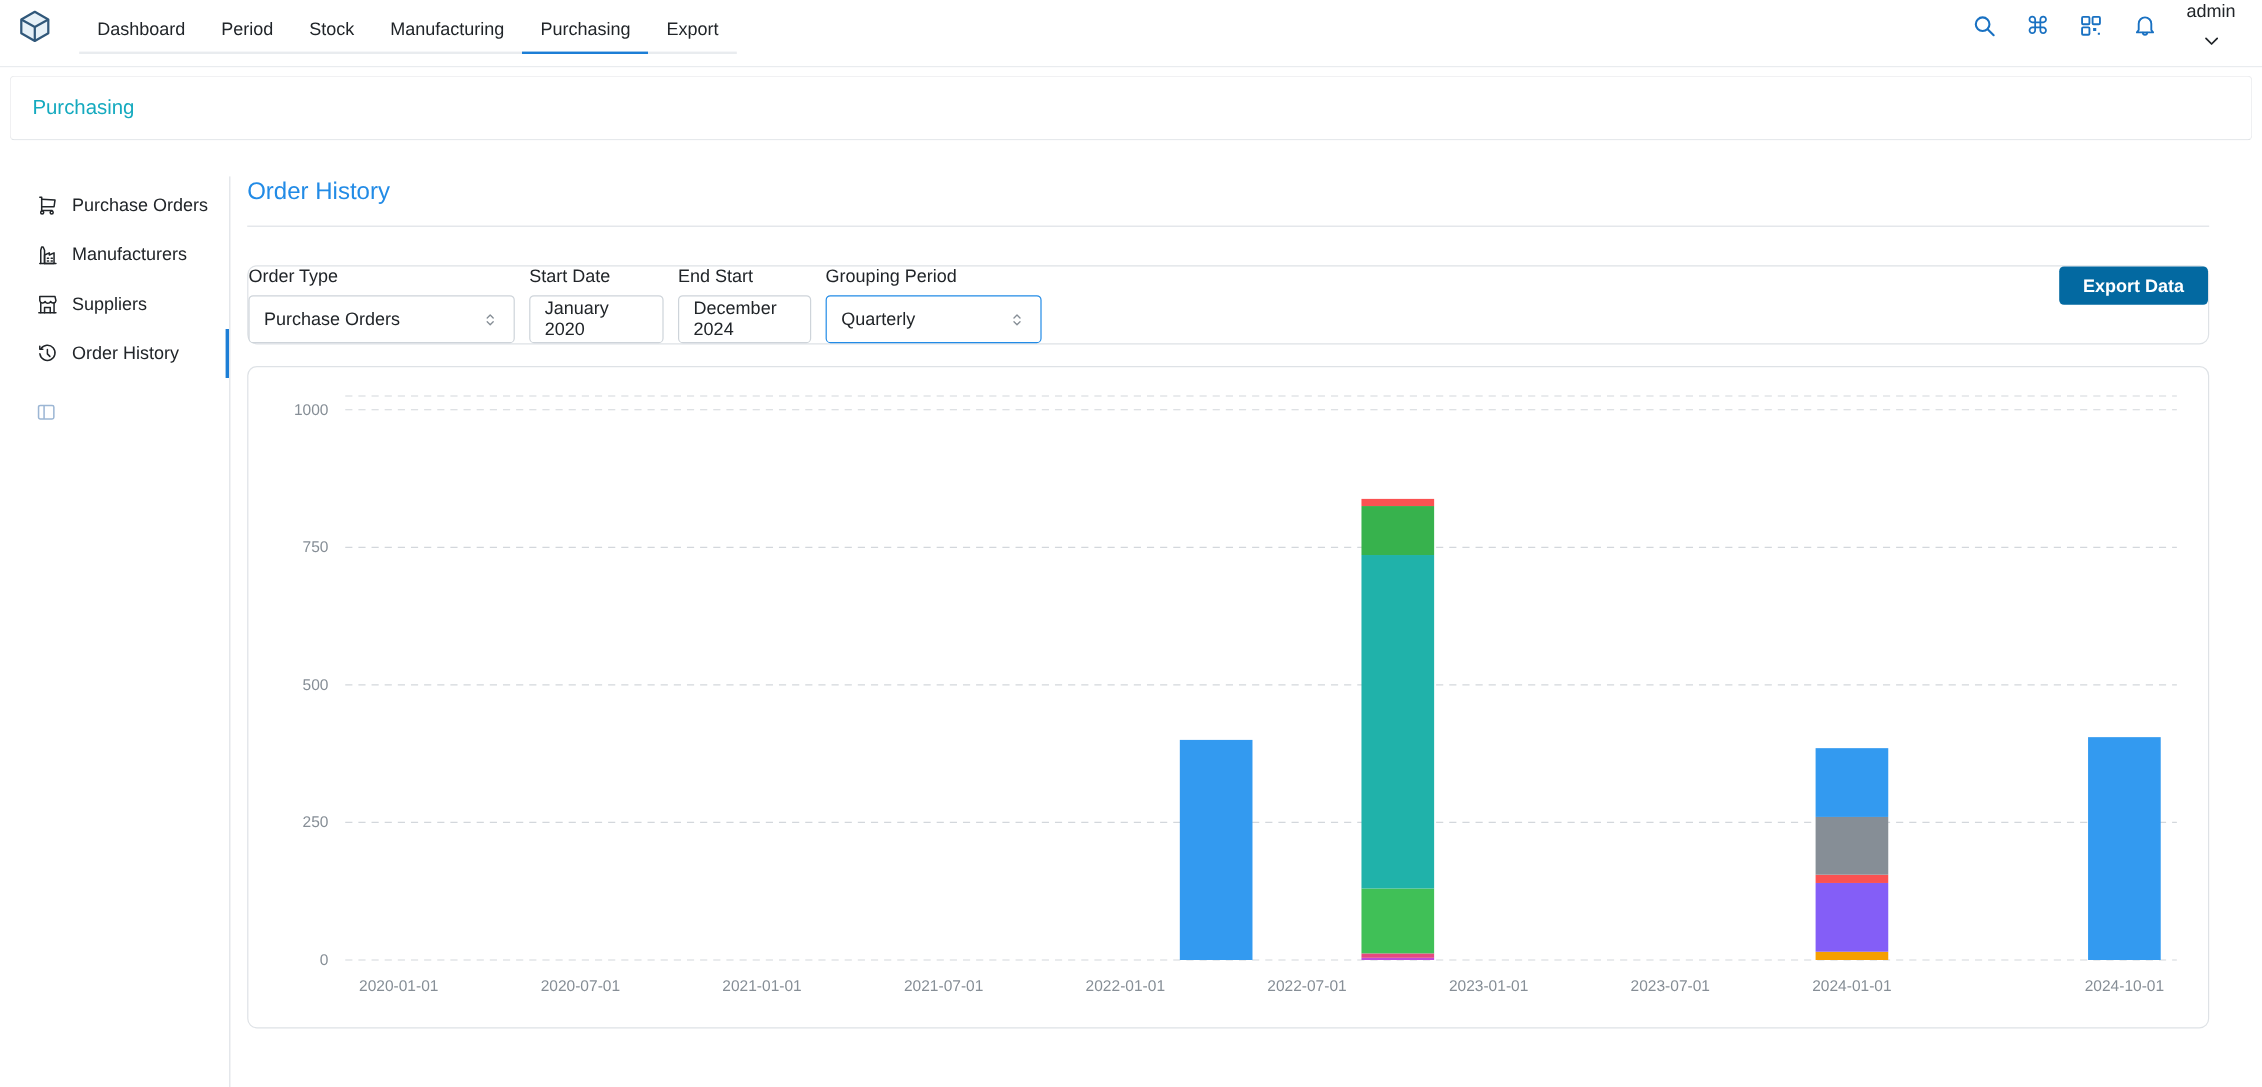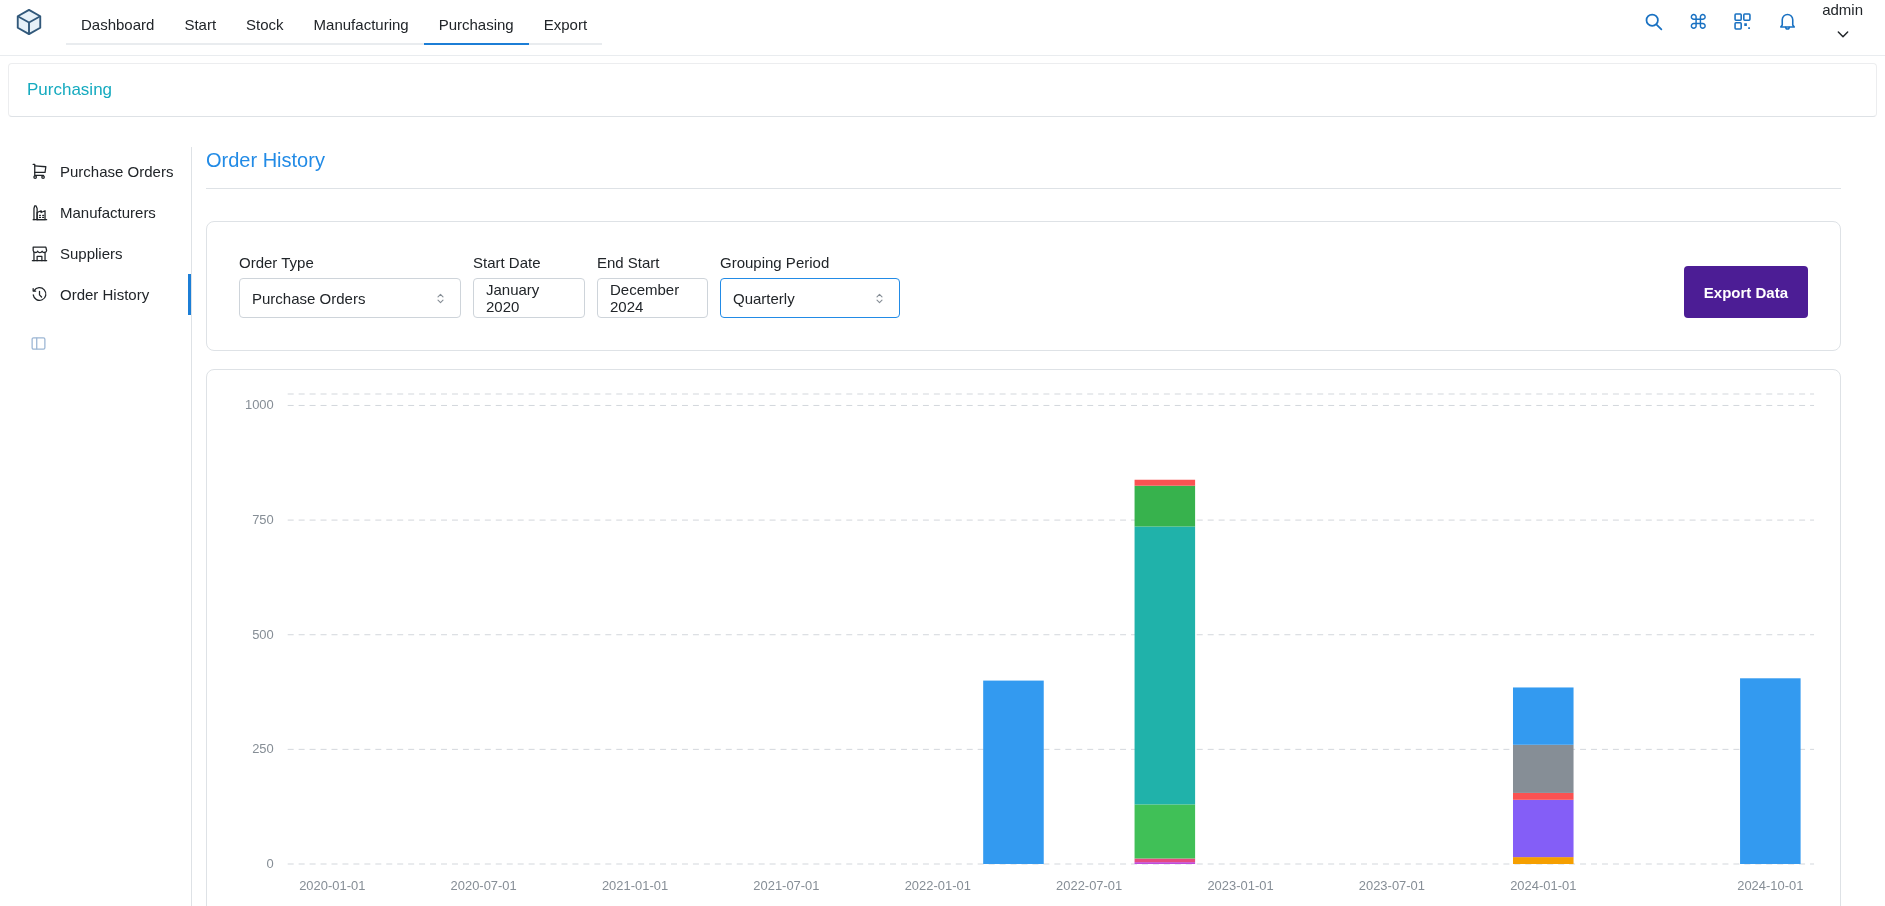--- a/index.html
+++ b/index.html
@@ -59,24 +59,24 @@
   .side-item svg { flex-shrink: 0; }
   .collapse-btn { margin: 20px 0 0 10px; cursor: pointer; color: #9cb6d4; display: inline-flex; }
   .main { flex: 1; padding: 0 44px 0 14px; }
   .page-title { color: #228be6; font-size: 20px; font-weight: 500; padding-top: 2px; }
   .title-rule { border: none; border-top: 1px solid #dee2e6; margin-top: 16px; }
   
   .filter-card {
     margin-top: 32px;
     border: 1px solid #dee2e6;
     border-radius: 8px;
-    padding: 32px;
+    padding: 0;
     display: flex;
     gap: 12px;
-    align-items: flex-end;
+    align-items: flex-start;
   }
   .field { display: flex; flex-direction: column; }
   .field-label { font-size: 15px; font-weight: 500; margin-bottom: 7px; }
   .control {
     height: 40px;
     border: 1px solid #ced4da;
     border-radius: 4px;
     background: #fff;
     display: flex;
     align-items: center;
@@ -85,23 +85,23 @@
     cursor: pointer;
   }
   .control.select { justify-content: space-between; }
   .control.focused { border-color: #228be6; }
   .w-ordertype { width: 222px; }
   .w-start { width: 112px; }
   .w-end { width: 111px; }
   .w-grouping { width: 180px; }
   .export-btn {
     margin-left: auto;
-    height: 52px;
+    height: 32px;
     padding: 0 20px;
-    background: #4c1d95;
+    background: #0369a1;
     color: #fff;
     border: none;
     border-radius: 4px;
     font-size: 15px;
     font-weight: 600;
     font-family: "Liberation Sans", sans-serif;
     cursor: pointer;
   }
   
   .chart-card {
@@ -120,21 +120,21 @@
 <div class="header">
   <div class="header-left">
     <div class="logo">
       <svg width="30" height="30" viewBox="0 0 24 24" fill="#e7f1f8" stroke="#31587a" stroke-width="1.5" stroke-linejoin="round">
         <path d="M12 2.3 L21 7.4 V16.6 L12 21.7 L3 16.6 V7.4 Z"></path>
         <path fill="none" d="M3 7.4 L12 12.4 L21 7.4 M12 12.4 V21.7"></path>
       </svg>
     </div>
     <nav class="tabs">
       <div class="tab">Dashboard</div>
-      <div class="tab">Start</div>
+      <div class="tab">Period</div>
       <div class="tab">Stock</div>
       <div class="tab">Manufacturing</div>
       <div class="tab active">Purchasing</div>
       <div class="tab">Export</div>
     </nav>
   </div>
   <div class="header-right">
     <span class="hicon">
       <svg width="21" height="21" viewBox="0 0 24 24" fill="none" stroke="#1971c2" stroke-width="2" stroke-linecap="round">
         <circle cx="10.5" cy="10.5" r="6.5"></circle>

